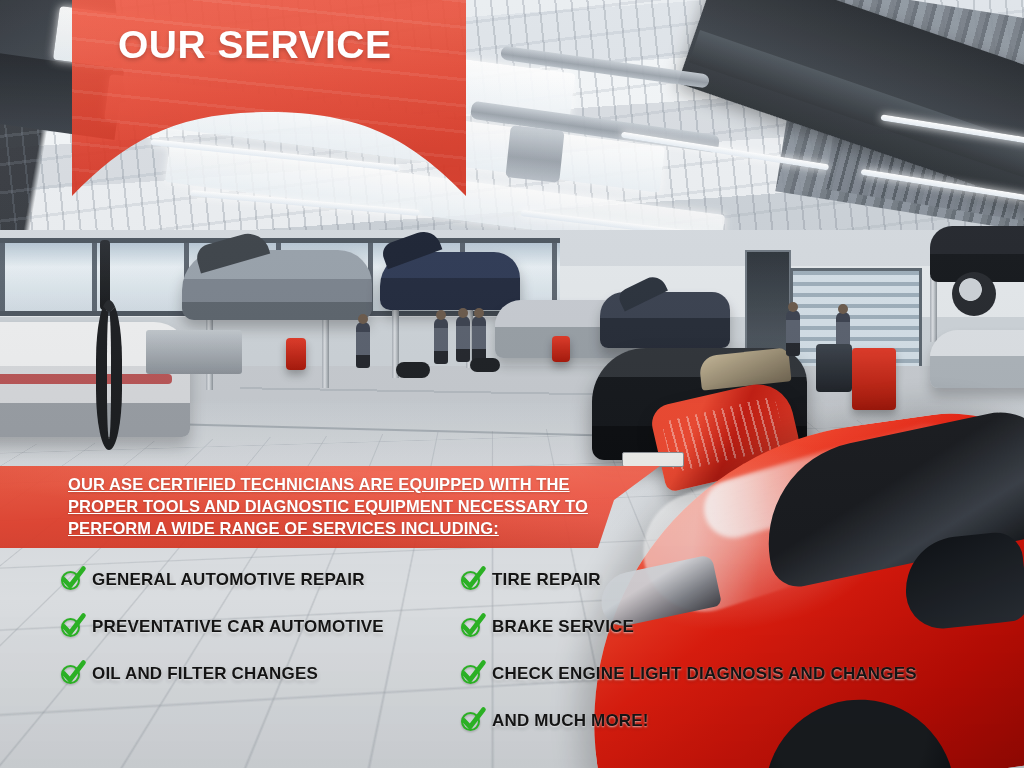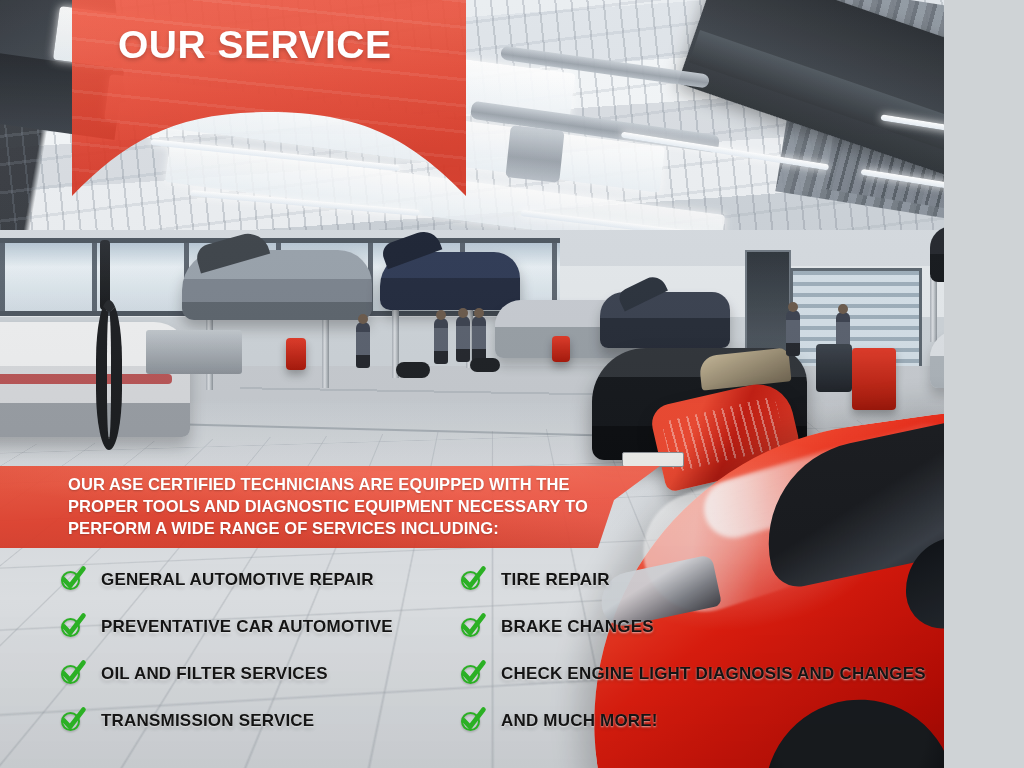--- a/index.html
+++ b/index.html
@@ -1,20 +1,20 @@
 <!DOCTYPE html>
 <html><head>
 <meta charset="utf-8">
 <title>Our Service Department</title>
 <style>
   * { margin:0; padding:0; box-sizing:border-box; }
   html,body { width:1024px; height:768px; overflow:hidden; background:#cfd3d6;
     font-family:"Liberation Sans", sans-serif; }
 
-  #poster { position:relative; width:944px; height:768px; overflow:hidden; }
+  #poster { position:relative; width:1024px; height:768px; overflow:hidden; }
 
   
   .photo { position:absolute; inset:0; overflow:hidden; }
 
   
   .ceiling {
     position:absolute; left:0; top:0; width:1024px; height:238px;
     background:
       linear-gradient(100deg, rgba(40,44,50,.92) 0 6%, rgba(255,255,255,0) 6.6%),
       linear-gradient(176deg, #e9edf1 0 16%, #dfe4e9 16% 34%, #f3f6f8 34% 48%, #d9dee3 48% 62%, #eef1f4 62% 80%, #cdd3d9 80% 100%),
@@ -266,29 +266,29 @@
   }
   .stmtBandSheen{
     position:absolute; left:0; top:466px; width:660px; height:82px; pointer-events:none;
     background:linear-gradient(190deg, rgba(255,255,255,.10) 0 28%, rgba(0,0,0,.05) 70%);
     -webkit-clip-path: polygon(0 0, 660px 0, 614px 34px, 598px 82px, 0 82px);
     clip-path: polygon(0 0, 660px 0, 614px 34px, 598px 82px, 0 82px);
   }
   .stmtText{
     position:absolute; left:68px; top:474px; width:540px;
     color:#fff; font-weight:700; font-size:16.5px; line-height:1.32;
-    letter-spacing:.1px; text-shadow:0 1px 2px rgba(0,0,0,.22);
+    letter-spacing:.1px; text-shadow:0 1px 2px rgba(0,0,0,.22);text-decoration:underline;
   }
 
   
   .list{ position:absolute; left:0; top:556px; width:1024px; height:180px; }
   .col{ position:absolute; top:0; }
   .colL{ left:60px; width:400px; }
   .colR{ left:460px; width:560px; }
-  .item{ position:relative; height:47px; display:flex; align-items:center; gap:17px; }
+  .item{ position:relative; height:47px; display:flex; align-items:center; gap:8px; }
   .check{ position:relative; width:24px; height:24px; flex:0 0 24px; }
   .check .ring{
     position:absolute; left:1px; top:3px; width:19px; height:19px; border-radius:50%;
     border:2.4px solid #2bb024; box-sizing:border-box;
     filter:drop-shadow(0 1px 1px rgba(0,0,0,.25));
   }
   .check svg{ position:absolute; left:0; top:-2px; width:26px; height:26px; overflow:visible;}
   .itemLabel{
     color:#141414; font-weight:700; font-size:17px; letter-spacing:.2px; white-space:nowrap;
     text-shadow:0 1px 2px rgba(255,255,255,.65), 0 2px 5px rgba(0,0,0,.28);
@@ -415,50 +415,41 @@
           </span>
           <span class="itemLabel">PREVENTATIVE CAR AUTOMOTIVE</span>
         </div>
         <div class="item">
           <span class="check">
             <span class="ring"></span>
             <svg viewBox="0 0 26 26" aria-hidden="true">
               <path d="M4 13.5 L10 20 L23.5 2.5" fill="none" stroke="#2bb024" stroke-width="4.6" stroke-linecap="round" stroke-linejoin="round"></path>
             </svg>
           </span>
-          <span class="itemLabel">OIL AND FILTER SERVICES</span>
-        </div>
-        <div class="item">
-          <span class="check">
-            <span class="ring"></span>
-            <svg viewBox="0 0 26 26" aria-hidden="true">
-              <path d="M4 13.5 L10 20 L23.5 2.5" fill="none" stroke="#2bb024" stroke-width="4.6" stroke-linecap="round" stroke-linejoin="round"></path>
-            </svg>
-          </span>
-          <span class="itemLabel">TRANSMISSION SERVICE</span>
+          <span class="itemLabel">OIL AND FILTER CHANGES</span>
         </div>
       </div>
     <div class="col colR" id="colR">
         <div class="item">
           <span class="check">
             <span class="ring"></span>
             <svg viewBox="0 0 26 26" aria-hidden="true">
               <path d="M4 13.5 L10 20 L23.5 2.5" fill="none" stroke="#2bb024" stroke-width="4.6" stroke-linecap="round" stroke-linejoin="round"></path>
             </svg>
           </span>
           <span class="itemLabel">TIRE REPAIR</span>
         </div>
         <div class="item">
           <span class="check">
             <span class="ring"></span>
             <svg viewBox="0 0 26 26" aria-hidden="true">
               <path d="M4 13.5 L10 20 L23.5 2.5" fill="none" stroke="#2bb024" stroke-width="4.6" stroke-linecap="round" stroke-linejoin="round"></path>
             </svg>
           </span>
-          <span class="itemLabel">BRAKE CHANGES</span>
+          <span class="itemLabel">BRAKE SERVICE</span>
         </div>
         <div class="item">
           <span class="check">
             <span class="ring"></span>
             <svg viewBox="0 0 26 26" aria-hidden="true">
               <path d="M4 13.5 L10 20 L23.5 2.5" fill="none" stroke="#2bb024" stroke-width="4.6" stroke-linecap="round" stroke-linejoin="round"></path>
             </svg>
           </span>
           <span class="itemLabel">CHECK ENGINE LIGHT DIAGNOSIS AND CHANGES</span>
         </div>

